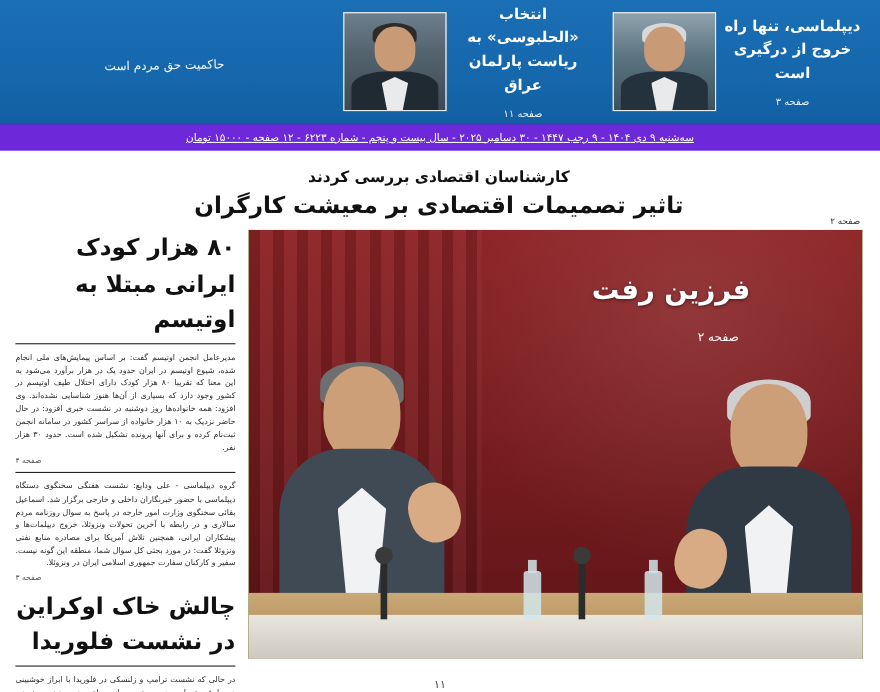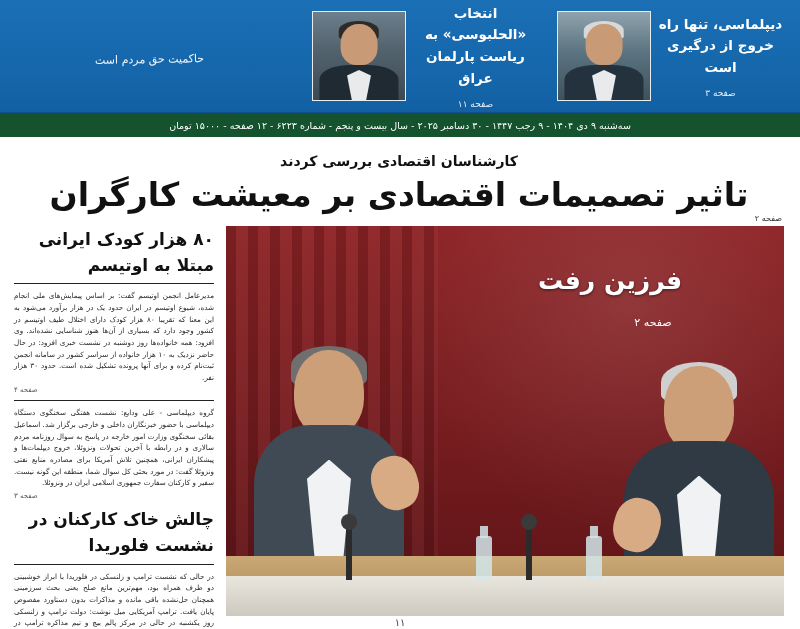--- a/index.html
+++ b/index.html
@@ -142,68 +142,69 @@
     background: #e8eaec;
     clip-path: polygon(50% 0, 100% 18%, 80% 100%, 20% 100%, 0 18%);
   }
   .portrait.b2 { background: linear-gradient(180deg, #8fa3ad 0%, #5b7481 45%, #3e525c 100%); }
   .portrait.b2 .hair { background: #d8d8d8; }
   .portrait.b2 .body { background: #23323c; }
 
   
   .datebar {
     height: 24px;
-    background: #14532d;
+    background: #6d28d9;
     color: #fff;
     font-size: 9.5px;
     display: flex;
     align-items: center;
     justify-content: center;
     letter-spacing: 0.2px;
     border-top: 1px solid #0d4f91;
+    text-decoration: underline;
   }
 
   
   .content {
     position: relative;
     padding: 10px 16px 0 14px;
     height: calc(629px - 112px - 24px);
     box-sizing: border-box;
   }
   .kicker {
     text-align: center;
     font-size: 14px;
     font-weight: bold;
     color: #111;
     margin: 6px 0 2px 0;
   }
   .main-headline {
     text-align: center;
-    font-size: 33px;
+    font-size: 21px;
     font-weight: bold;
     letter-spacing: -0.5px;
     line-height: 1.35;
     margin: 4px 0 8px 0;
   }
 
   .cols {
     display: flex;
     flex-direction: row-reverse;
     gap: 12px;
     height: 400px;
   }
 
   
   .side-col {
     width: 200px;
     flex: 0 0 200px;
   }
   .side-story { margin-bottom: 6px; }
   .side-title {
-    font-size: 17px;
+    font-size: 21px;
     font-weight: bold;
     line-height: 1.55;
     text-align: right;
     margin-bottom: 4px;
   }
   .rule {
     height: 1px;
     background: #222;
     margin: 5px 0 6px 0;
   }
@@ -449,21 +450,21 @@
           <div class="side-page">صفحه ۴</div>
         </div>
 
         <div class="side-story">
           <div class="rule"></div>
           <div class="side-body">گروه دیپلماسی - علی ودایع: نشست هفتگی سخنگوی دستگاه دیپلماسی با حضور خبرنگاران داخلی و خارجی برگزار شد. اسماعیل بقائی سخنگوی وزارت امور خارجه در پاسخ به سوال روزنامه مردم سالاری و در رابطه با آخرین تحولات ونزوئلا، خروج دیپلمات‌ها و پیشکاران ایرانی، همچنین تلاش آمریکا برای مصادره منابع نفتی ونزوئلا گفت: در مورد بحثی کل سوال شما، منطقه این گونه نیست. سفیر و کارکنان سفارت جمهوری اسلامی ایران در ونزوئلا.</div>
           <div class="side-page">صفحه ۳</div>
         </div>
 
         <div class="side-story">
-          <div class="side-title">چالش خاک کارکنان در نشست فلوریدا</div>
+          <div class="side-title">چالش خاک اوکراین در نشست فلوریدا</div>
           <div class="rule"></div>
           <div class="side-body">در حالی که نشست ترامپ و زلنسکی در فلوریدا با ابراز خوشبینی دو طرف همراه بود، مهم‌ترین مانع صلح یعنی بحث سرزمینی همچنان حل‌نشده باقی مانده و مذاکرات بدون دستاورد مفصوص پایان یافت. ترامپ آمریکایی میل نوشت: دولت ترامپ و زلنسکی روز یکشنبه در حالی در مرکز پالم بیچ و تیم مذاکره ترامپ در مذاکرات وارد گفتگو شدند که بر سر موضوعات کلیدی مانند نحوه ترسیم خطوط و اداره مناطق روبه‌رو شدند. در نهایت از زلنسکی در ورودی کاخ خود در مزار آماج طولانی نبود.</div>
 
         </div>
 
       </div>
 
       <div class="photo-col">
         <div class="photo-tag">صفحه ۲</div>
 

